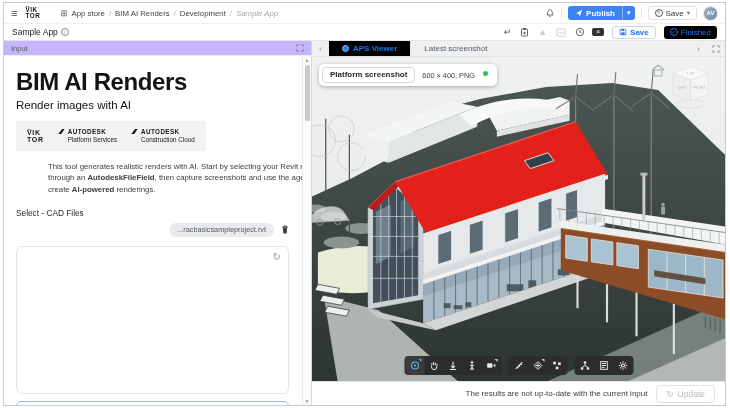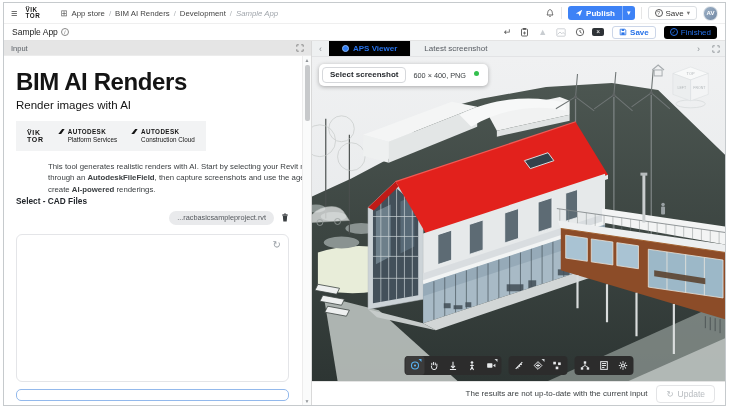--- a/index.html
+++ b/index.html
@@ -33,37 +33,37 @@
   .tbi { font-size:9px; color:#555; display:flex; align-items:center; padding:0 2px; }
   .tbi.dis { color:#c9cdd1; }
   .bksp { background:#2e3236; color:#fff; border-radius:2px; font-size:6.5px; padding:1px 4px; line-height:1; }
   .savebtn { display:flex; align-items:center; gap:3px; border:1px solid #ccd6e8; background:#fff; border-radius:3px; height:13px; padding:0 6px; font-size:8px; font-weight:bold; color:#2671e8; margin-left:3px; }
   .finbtn { display:flex; align-items:center; gap:3px; background:#000000; border-radius:3px; height:13px; padding:0 6px; font-size:8px; color:#2671e8; margin-left:3px; }
   .ckcirc { width:8px; height:8px; border:1px solid #2671e8; border-radius:50%; font-size:5.5px; display:flex; align-items:center; justify-content:center; color:#2671e8; }
 
   
   .main { flex:1; display:flex; min-height:0; }
   .lpanel { width:308px; border-right:1px solid #d9d9d9; display:flex; flex-direction:column; min-height:0; }
-  .lhdr { height:15px; background:#e5e5e5; border-bottom:1px solid #ececec; display:flex; align-items:center; padding:0 7px; font-size:7.5px; color:#5b6066; }
+  .lhdr { height:15px; background:#c4b5fd; border-bottom:1px solid #ececec; display:flex; align-items:center; padding:0 7px; font-size:7.5px; color:#5b6066; }
   .lhdr .spacer { flex:1; }
   .lbody { flex:1; position:relative; padding:12px 22px 6px 12px; overflow:hidden; background:#fff; }
 
   .sbar { position:absolute; top:0; right:0; bottom:0; width:9px; background:#fafbfb; border-left:1px solid #ececec; }
   .sbar .arr { position:absolute; left:0; width:8px; text-align:center; font-size:5px; color:#909498; }
   .sbar .thumb { position:absolute; top:9px; left:2px; width:5px; height:56px; background:#c7c9cb; border-radius:2px; }
 
   .h1 { font-size:24px; font-weight:bold; letter-spacing:-.4px; color:#141414; }
   .sub { font-size:11.5px; font-weight:normal; color:#141414; margin-top:3px; }
   .logostrip { margin-top:10px; background:#f2f3f4; display:inline-flex; align-items:center; gap:14px; padding:7px 11px; }
   .vlogo2 { font-size:7px; font-weight:bold; line-height:1.05; letter-spacing:.7px; color:#141414; }
   .adsk { display:flex; align-items:flex-start; gap:3px; }
   .adsk .txt { font-size:6.3px; line-height:1.25; color:#141414; }
   .adsk .txt b { letter-spacing:.4px; }
   .desc { margin-top:10px; font-size:7.8px; line-height:1.5; color:#3c4043; width:276px;margin-left:32px; }
-  .sel-label { font-size:8.3px; font-weight:bold; color:#1f2328; }
+  .sel-label { margin-top:12px; font-size:8.3px; font-weight:normal; color:#1f2328; }
   .chiprow { margin-top:5px; display:flex; align-items:center; gap:7px;justify-content:flex-end; }
   .chip { background:#e9eaec; border-radius:9px; padding:2px 8px 3px; font-size:7.3px; color:#55595e; }
   .card { margin-top:9px; border:1px solid #e4e5e8; border-radius:6px; height:148px; position:relative; background:#fff; }
   .card .refresh { position:absolute; top:4px; right:7px; font-size:10px; color:#9aa0a6; }
   .promptbox { margin-top:7px; border:1.5px solid #93b9ec; border-radius:5px; padding:5px 6px 5px 8px; display:flex; align-items:center; gap:6px; background:#fff; }
 
   
   .rpanel { flex:1; display:flex; flex-direction:column; min-width:0; }
   .tabbar { height:16px; background:#eef0f1; border-bottom:1px solid #e2e3e5; display:flex; align-items:stretch; }
   .tabbar .chev { display:flex; align-items:center; padding:0 7px; color:#8d9296; font-size:9px; }
@@ -429,21 +429,21 @@
             <polygon points="385,10 403,16.5 385,23 367,16.5" fill="#f8f9f9" stroke="#d9dcde" stroke-width="0.5"></polygon>
             <polygon points="367,16.5 385,23 385,44 367,37.5" fill="#eceeef" stroke="#d9dcde" stroke-width="0.5"></polygon>
             <polygon points="403,16.5 385,23 385,44 403,37.5" fill="#f3f4f5" stroke="#d9dcde" stroke-width="0.5"></polygon>
             <text x="385" y="18.5" font-size="4" text-anchor="middle" fill="#b3b8bb">TOP</text>
             <text x="376" y="32.5" font-size="3.6" text-anchor="middle" fill="#b3b8bb">LEFT</text>
             <text x="394" y="32.5" font-size="3.6" text-anchor="middle" fill="#b3b8bb">FRONT</text>
           </g>
         </svg>
 
         <div class="capbar">
-          <button class="capbtn">Select screenshot</button>
+          <button class="capbtn">Platform screenshot</button>
           <span class="capmeta">
             <span>600 × 400, PNG</span>
             <span class="gdot"></span>
           </span>
         </div>
 
         <div class="vtoolbar">
           <div class="vgroup">
             <div class="vbtn on">
                 <span class="flag"></span>

